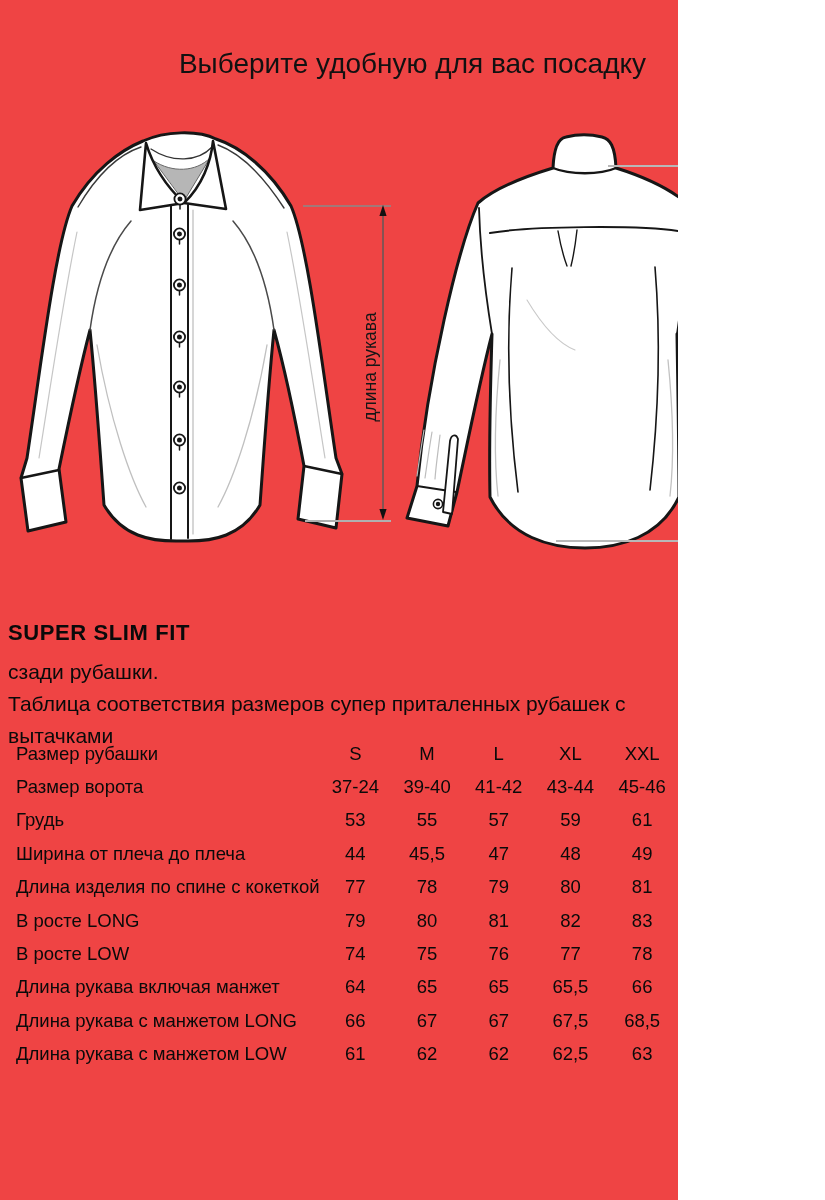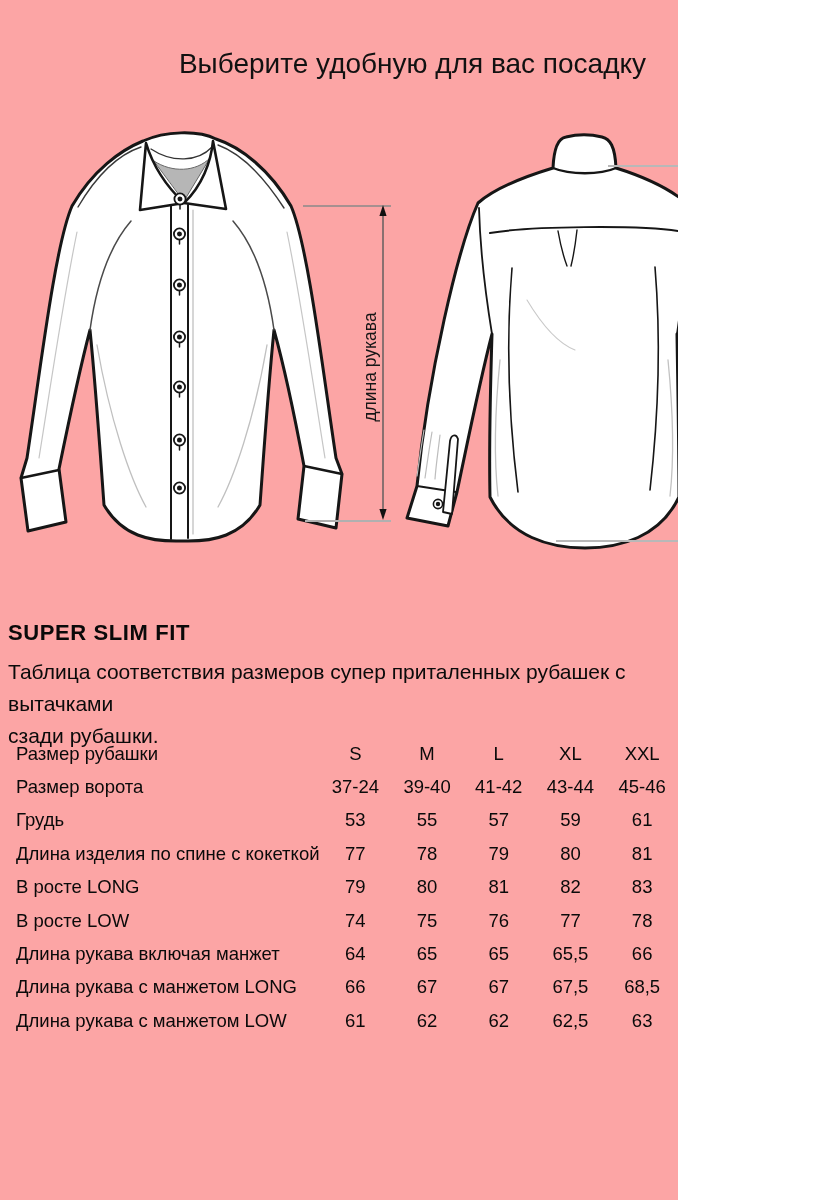--- a/index.html
+++ b/index.html
@@ -1,18 +1,18 @@
 <!DOCTYPE html>
 <html><head>
 <meta charset="utf-8">
 <style>
   html,body { margin:0; padding:0; background:#ffffff; }
   .page {
     position:relative; width:678px; height:1200px;
-    background:#fca5a5; color:#000;
+    background:#ef4444; color:#000;
     font-family:"Liberation Sans", sans-serif;
     overflow:hidden;
   }
   .title {
     position:absolute; top:48px; left:0; width:825px;
     margin:0; text-align:center;
     font-size:28px; font-weight:400; color:#111;
   }
   .figure {
     position:absolute; top:0; left:0; width:825px; height:600px;
@@ -202,22 +202,22 @@
         <polygon points="806,167 802.4,178 809.6,178" fill="#111111"></polygon>
         <polygon points="806,540 802.4,529 809.6,529" fill="#111111"></polygon>
         <text class="dim-label" transform="translate(795,362) rotate(-90)" text-anchor="middle">длина спины</text>
       </g>
     </svg>
   </div>
 
   <h2 class="fit-heading">SUPER SLIM FIT</h2>
 
   <div class="fit-desc">
+    <div>сзади рубашки.</div>
     <div>Таблица соответствия размеров супер приталенных рубашек с вытачками</div>
-    <div>сзади рубашки.</div>
   </div>
 
   <table class="size-table">
     <tbody>
         <tr>
           <td class="lbl">Размер рубашки</td>
           <td class="val">S</td>
           <td class="val">M</td>
           <td class="val">L</td>
           <td class="val">XL</td>
@@ -233,20 +233,28 @@
         </tr>
         <tr>
           <td class="lbl">Грудь</td>
           <td class="val">53</td>
           <td class="val">55</td>
           <td class="val">57</td>
           <td class="val">59</td>
           <td class="val">61</td>
         </tr>
         <tr>
+          <td class="lbl">Ширина от плеча до плеча</td>
+          <td class="val">44</td>
+          <td class="val">45,5</td>
+          <td class="val">47</td>
+          <td class="val">48</td>
+          <td class="val">49</td>
+        </tr>
+        <tr>
           <td class="lbl">Длина изделия по спине с кокеткой</td>
           <td class="val">77</td>
           <td class="val">78</td>
           <td class="val">79</td>
           <td class="val">80</td>
           <td class="val">81</td>
         </tr>
         <tr>
           <td class="lbl">В росте LONG</td>
           <td class="val">79</td>

